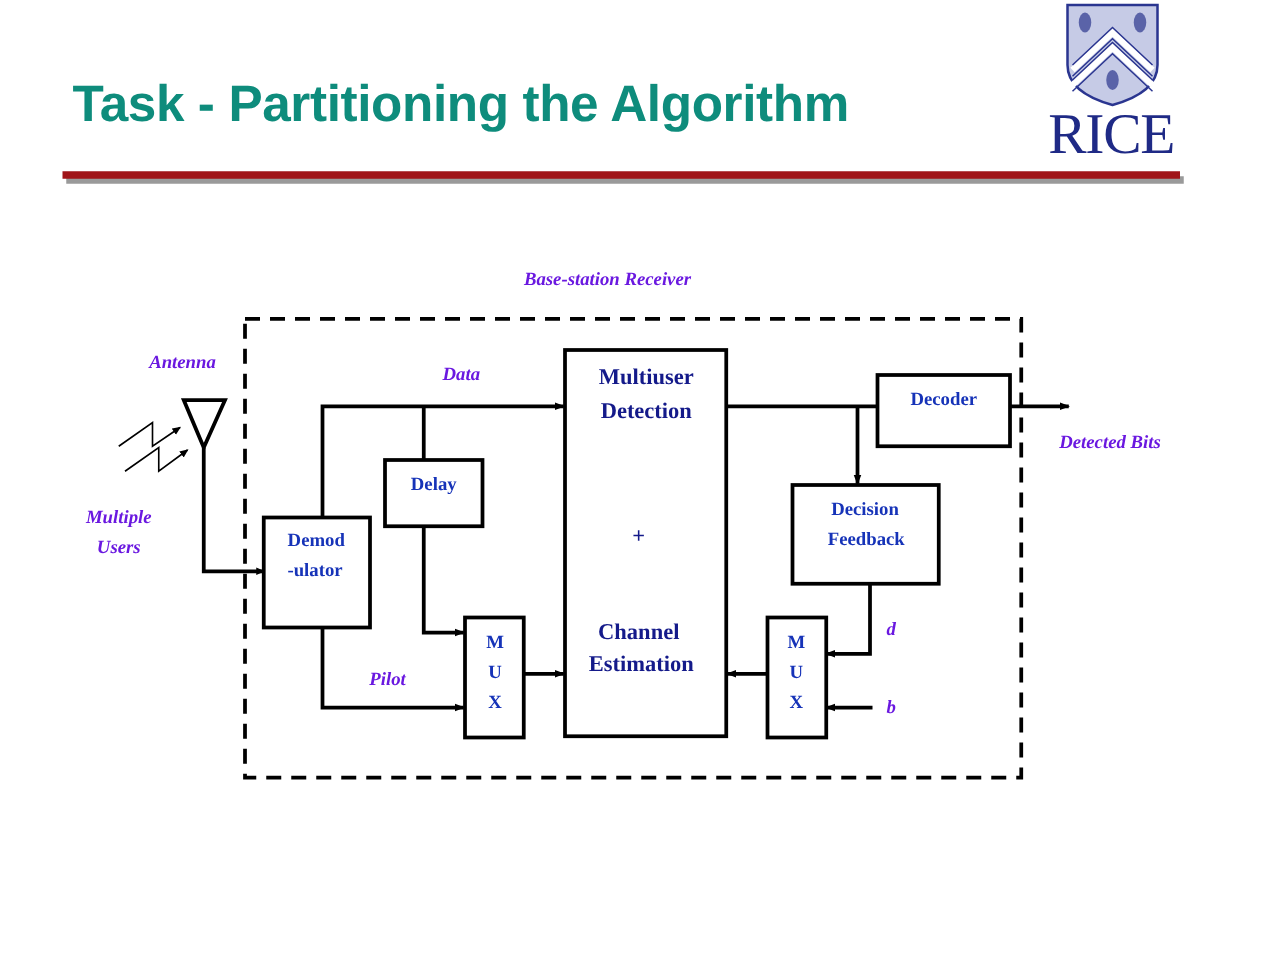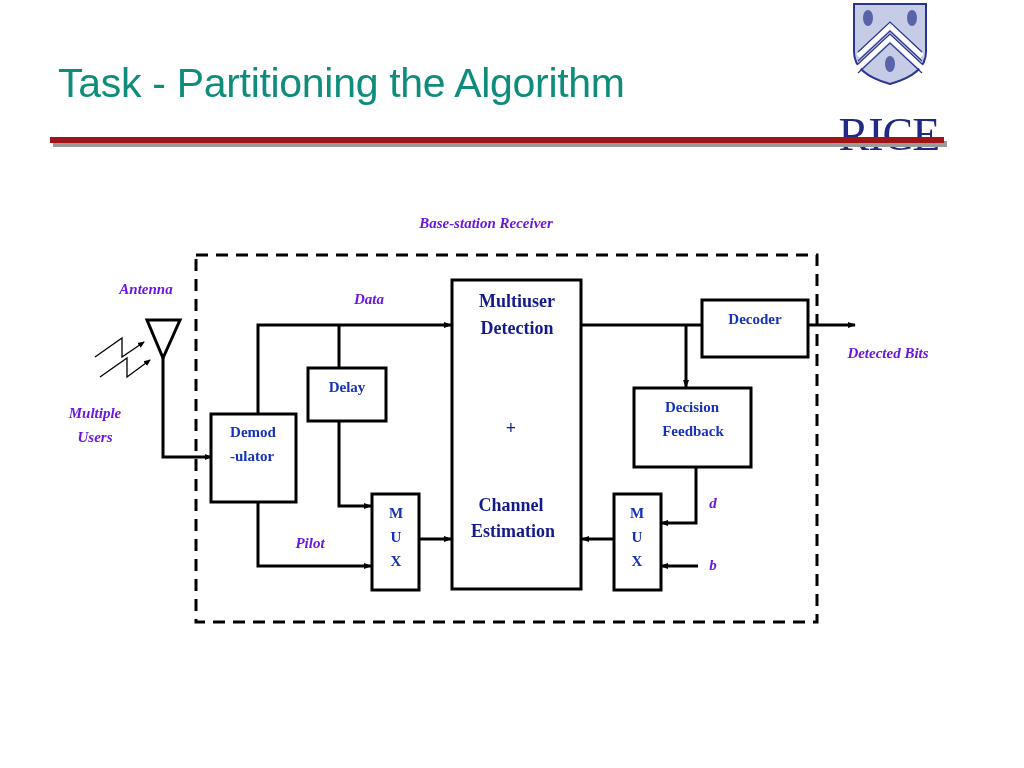--- a/index.html
+++ b/index.html
@@ -1,21 +1,21 @@
 <!DOCTYPE html>
 <html><head>
 <meta charset="utf-8">
 <style>
   html,body{margin:0;padding:0;background:#ffffff;}
   body{width:1024px;height:768px;position:relative;overflow:hidden;font-family:"Liberation Sans",sans-serif;}
-  .title{position:absolute;left:58px;top:60px;font-family:"Liberation Sans",sans-serif;font-weight:normal;font-size:41px;color:#0e8c7c;letter-spacing:-0.3px;white-space:nowrap;}
+  .title{position:absolute;left:58px;top:60px;font-family:"Liberation Sans",sans-serif;font-weight:bold;font-size:41px;color:#0e8c7c;letter-spacing:-0.3px;white-space:nowrap;}
   .rule-shadow{position:absolute;left:53px;top:141px;width:894px;height:6px;background:#9a9a9a;}
   .rule{position:absolute;left:50px;top:137px;width:894px;height:6px;background:#a01418;}
   .logo{position:absolute;left:832px;top:0px;width:116px;height:128px;}
-  .logo-text{position:absolute;left:835px;top:80px;width:108px;text-align:center;font-family:"Liberation Serif",serif;font-size:46px;color:#1f2a86;letter-spacing:-1px;margin-top:28px;}
+  .logo-text{position:absolute;left:835px;top:80px;width:108px;text-align:center;font-family:"Liberation Serif",serif;font-size:46px;color:#1f2a86;letter-spacing:-1px;}
   svg.diagram{position:absolute;left:0;top:0;}
   .lbl{font-family:"Liberation Serif",serif;font-style:italic;font-weight:bold;fill:#6a18e0;font-size:15px;}
   .blk{font-family:"Liberation Serif",serif;font-weight:bold;fill:#1633b8;font-size:15px;}
   .blk-big{font-family:"Liberation Serif",serif;font-weight:bold;fill:#141a8a;font-size:18px;}
   .box{fill:#ffffff;stroke:#000;stroke-width:3;}
   .wire{fill:none;stroke:#000;stroke-width:3;}
   .thin{fill:none;stroke:#000;stroke-width:1.3;}
 </style>
 </head>
 <body>

